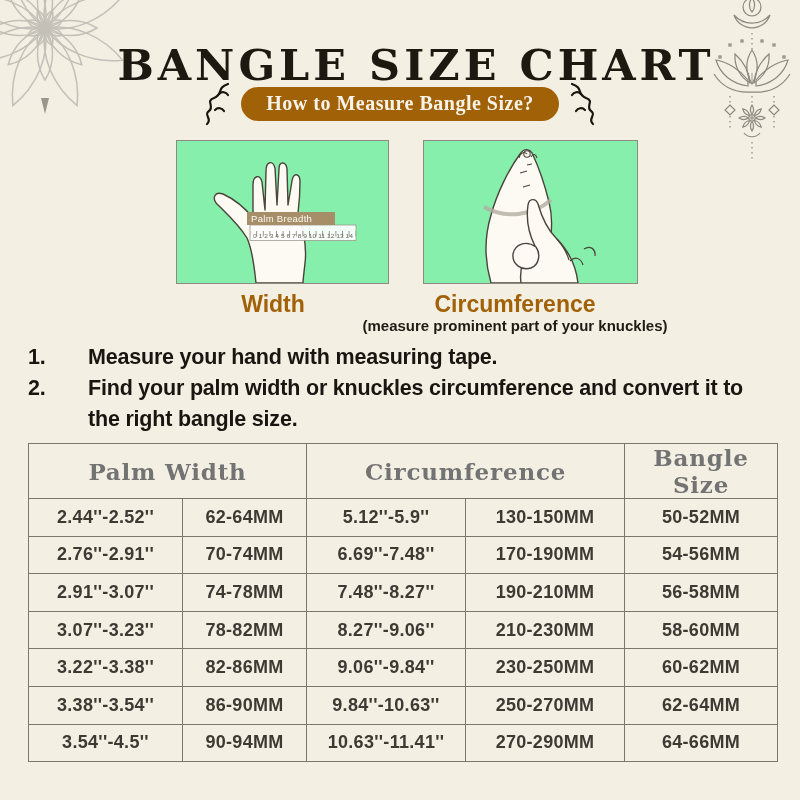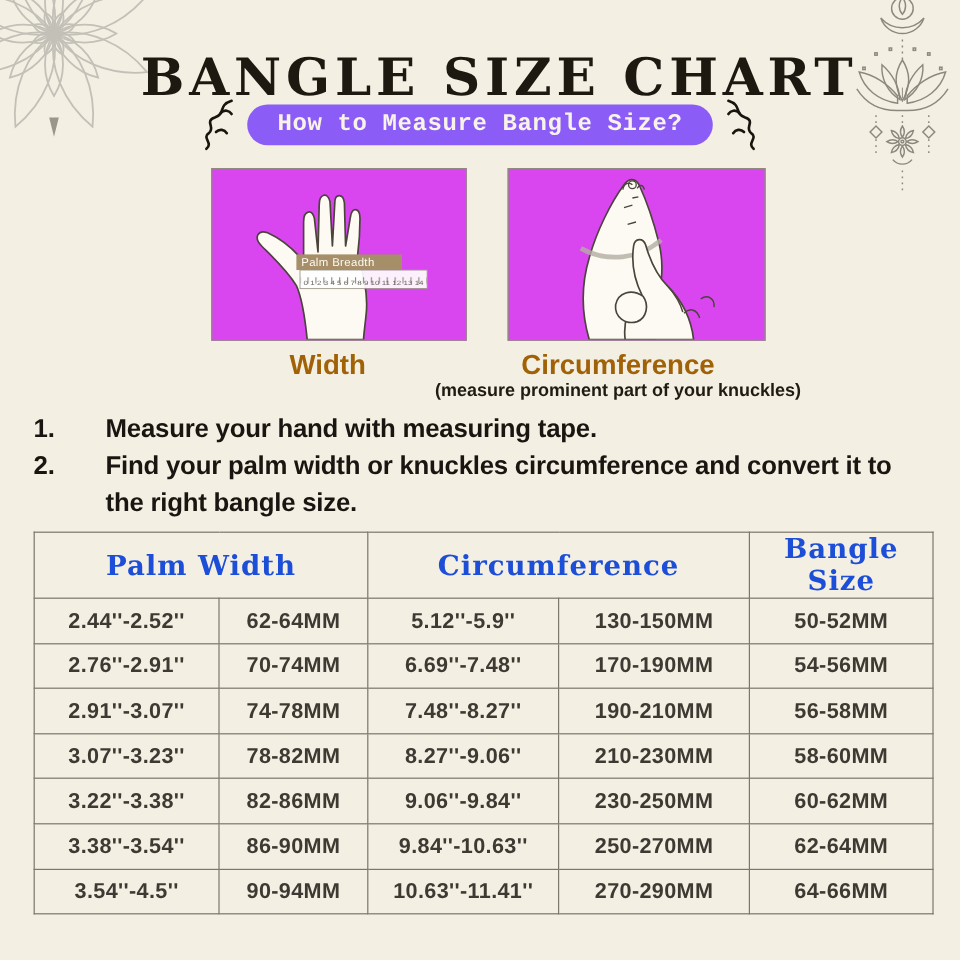--- a/index.html
+++ b/index.html
@@ -16,28 +16,28 @@
     position:absolute; top:24px; left:0; width:800px; margin:16px;
     text-align:center;
     font-family:"DejaVu Serif", serif; font-weight:700;
     font-size:43px; letter-spacing:4px; color:#1d1810;
   }
   .pill-row{
     position:absolute; top:84px; left:0; width:800px; height:40px;
     display:flex; justify-content:center; align-items:center; gap:9px;
   }
   .pill{
-    background:#8b5cf6; color:#f7f3e8; border-radius:18px;
+    background:#a16207; color:#f7f3e8; border-radius:18px;
     padding:5px 25px 6px 25px;
-    font-family:Liberation Mono, monospace; font-weight:700;
+    font-family:Liberation Serif, serif; font-weight:700;
     font-size:20px; letter-spacing:0.5px; white-space:nowrap;
   }
   .illus-box{
     position:absolute; top:140px; height:144px; box-sizing:border-box;
-    background:#d946ef; border:1px solid #8f8a80;
+    background:#86efac; border:1px solid #8f8a80;
   }
   #box-width{left:176px; width:213px;}
   #box-circ{left:423px; width:215px;}
   .cap{
     position:absolute; text-align:center;
     font-weight:700; color:#a16207;
   }
   #cap-width{top:291px; left:168px; width:210px; font-size:23px;}
   #cap-circ{top:291px; left:370px; width:290px; font-size:23px;}
   #cap-note{top:317px; left:330px; width:370px; font-size:15px; font-weight:700; color:#201b13;}
@@ -50,21 +50,21 @@
   .step-text{flex:1;margin-left:33px;}
   table.size-table{
     position:absolute; left:28px; top:443px; width:749px;
     border-collapse:collapse; table-layout:fixed;
   }
   .size-table th, .size-table td{
     border:1px solid #7d7769; text-align:center; padding:0;
   }
   .size-table th{
     font-family:"DejaVu Serif", serif; font-weight:600;
-    font-size:23px; letter-spacing:0.8px; color:#1d4ed8; height:45px;
+    font-size:23px; letter-spacing:0.8px; color:#737373; height:45px;
   }
   .size-table td{
     font-size:18px; font-weight:600; letter-spacing:0.3px;
     color:#3e3a33; height:36.6px;
   }
 </style>
 </head>
 <body>
 
 <div class="page">

